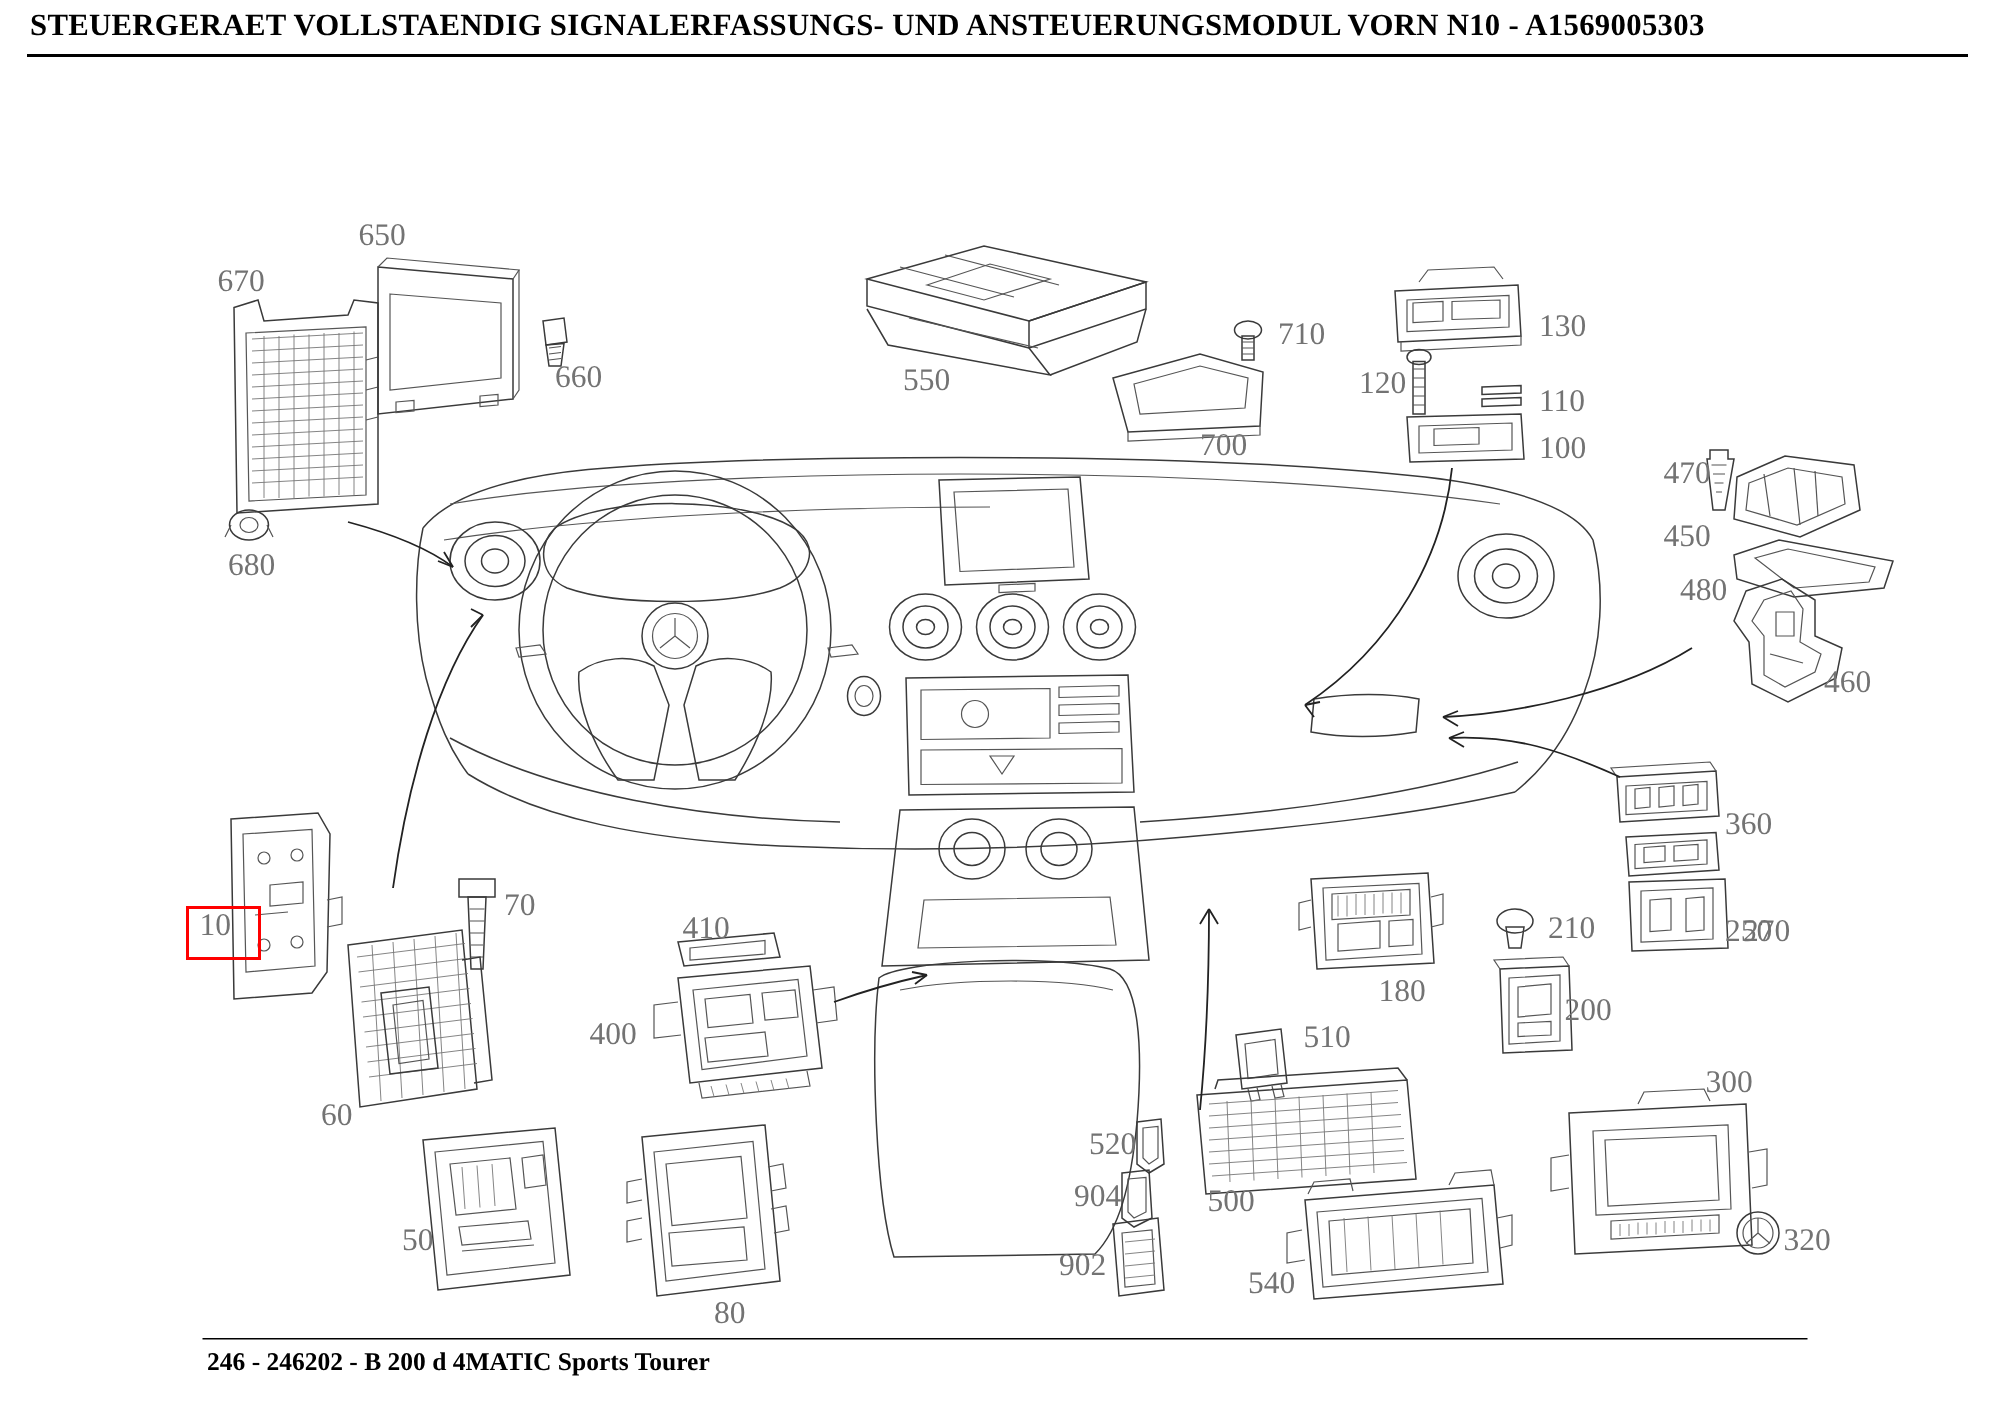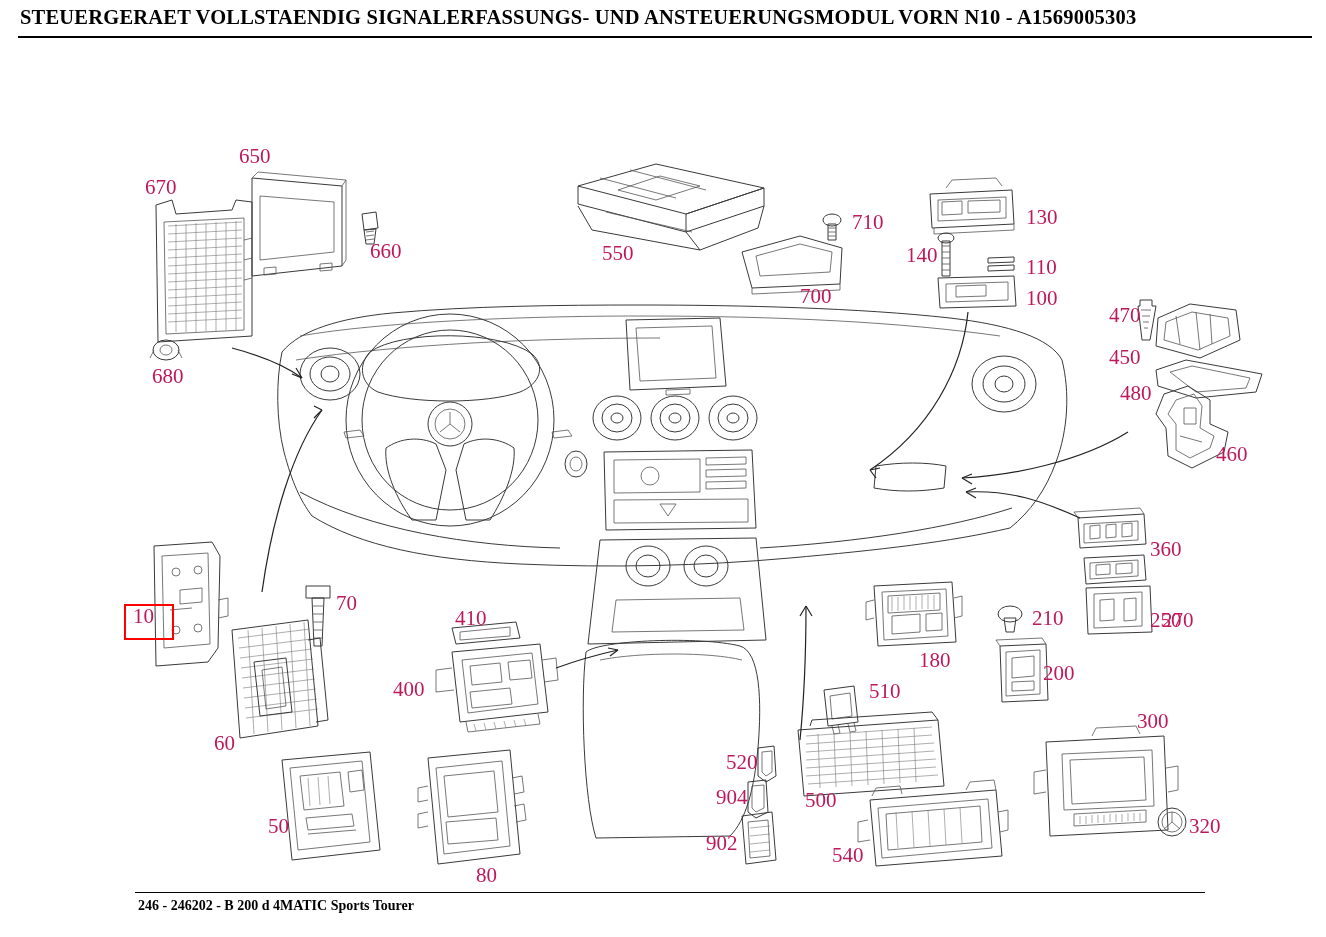--- a/index.html
+++ b/index.html
@@ -45,30 +45,30 @@
     left: 135px;
     top: 892px;
     width: 1070px;
     height: 1px;
     background: #000;
   }
   #footer-text {
     position: absolute;
     left: 138px;
     top: 898px;
-    font-size: 14px;
+    font-size: 17px;
     font-weight: bold;
     font-family: "Liberation Serif", serif;
     white-space: nowrap;
   }
   .callout {
     position: absolute;
     font-size: 21px;
     font-family: "Liberation Serif", serif;
-    color: #be185d;
+    color: #737373;
     white-space: nowrap;
     line-height: 1;
   }
   .highlight-box {
     position: absolute;
     border: 2.5px solid #ff0000;
     box-sizing: border-box;
     background: transparent;
   }
   #diagram-svg {
@@ -454,21 +454,21 @@
 
   <div id="callouts">
     <div class="callout" style="left:239px; top:146px;">650</div>
     <div class="callout" style="left:145px; top:177px;">670</div>
     <div class="callout" style="left:370px; top:241px;">660</div>
     <div class="callout" style="left:152px; top:366px;">680</div>
     <div class="callout" style="left:602px; top:243px;">550</div>
     <div class="callout" style="left:852px; top:212px;">710</div>
     <div class="callout" style="left:800px; top:286px;">700</div>
     <div class="callout" style="left:1026px; top:207px;">130</div>
-    <div class="callout" style="left:906px; top:245px;">140</div>
+    <div class="callout" style="left:906px; top:245px;">120</div>
     <div class="callout" style="left:1026px; top:257px;">110</div>
     <div class="callout" style="left:1026px; top:288px;">100</div>
     <div class="callout" style="left:1109px; top:305px;">470</div>
     <div class="callout" style="left:1109px; top:347px;">450</div>
     <div class="callout" style="left:1120px; top:383px;">480</div>
     <div class="callout" style="left:1216px; top:444px;">460</div>
     <div class="callout" style="left:1150px; top:539px;">360</div>
     <div class="callout" style="left:1150px; top:568px;margin-top:42px;">250</div>
     <div class="callout" style="left:1162px; top:610px;">270</div>
     <div class="callout" style="left:1032px; top:608px;">210</div>

